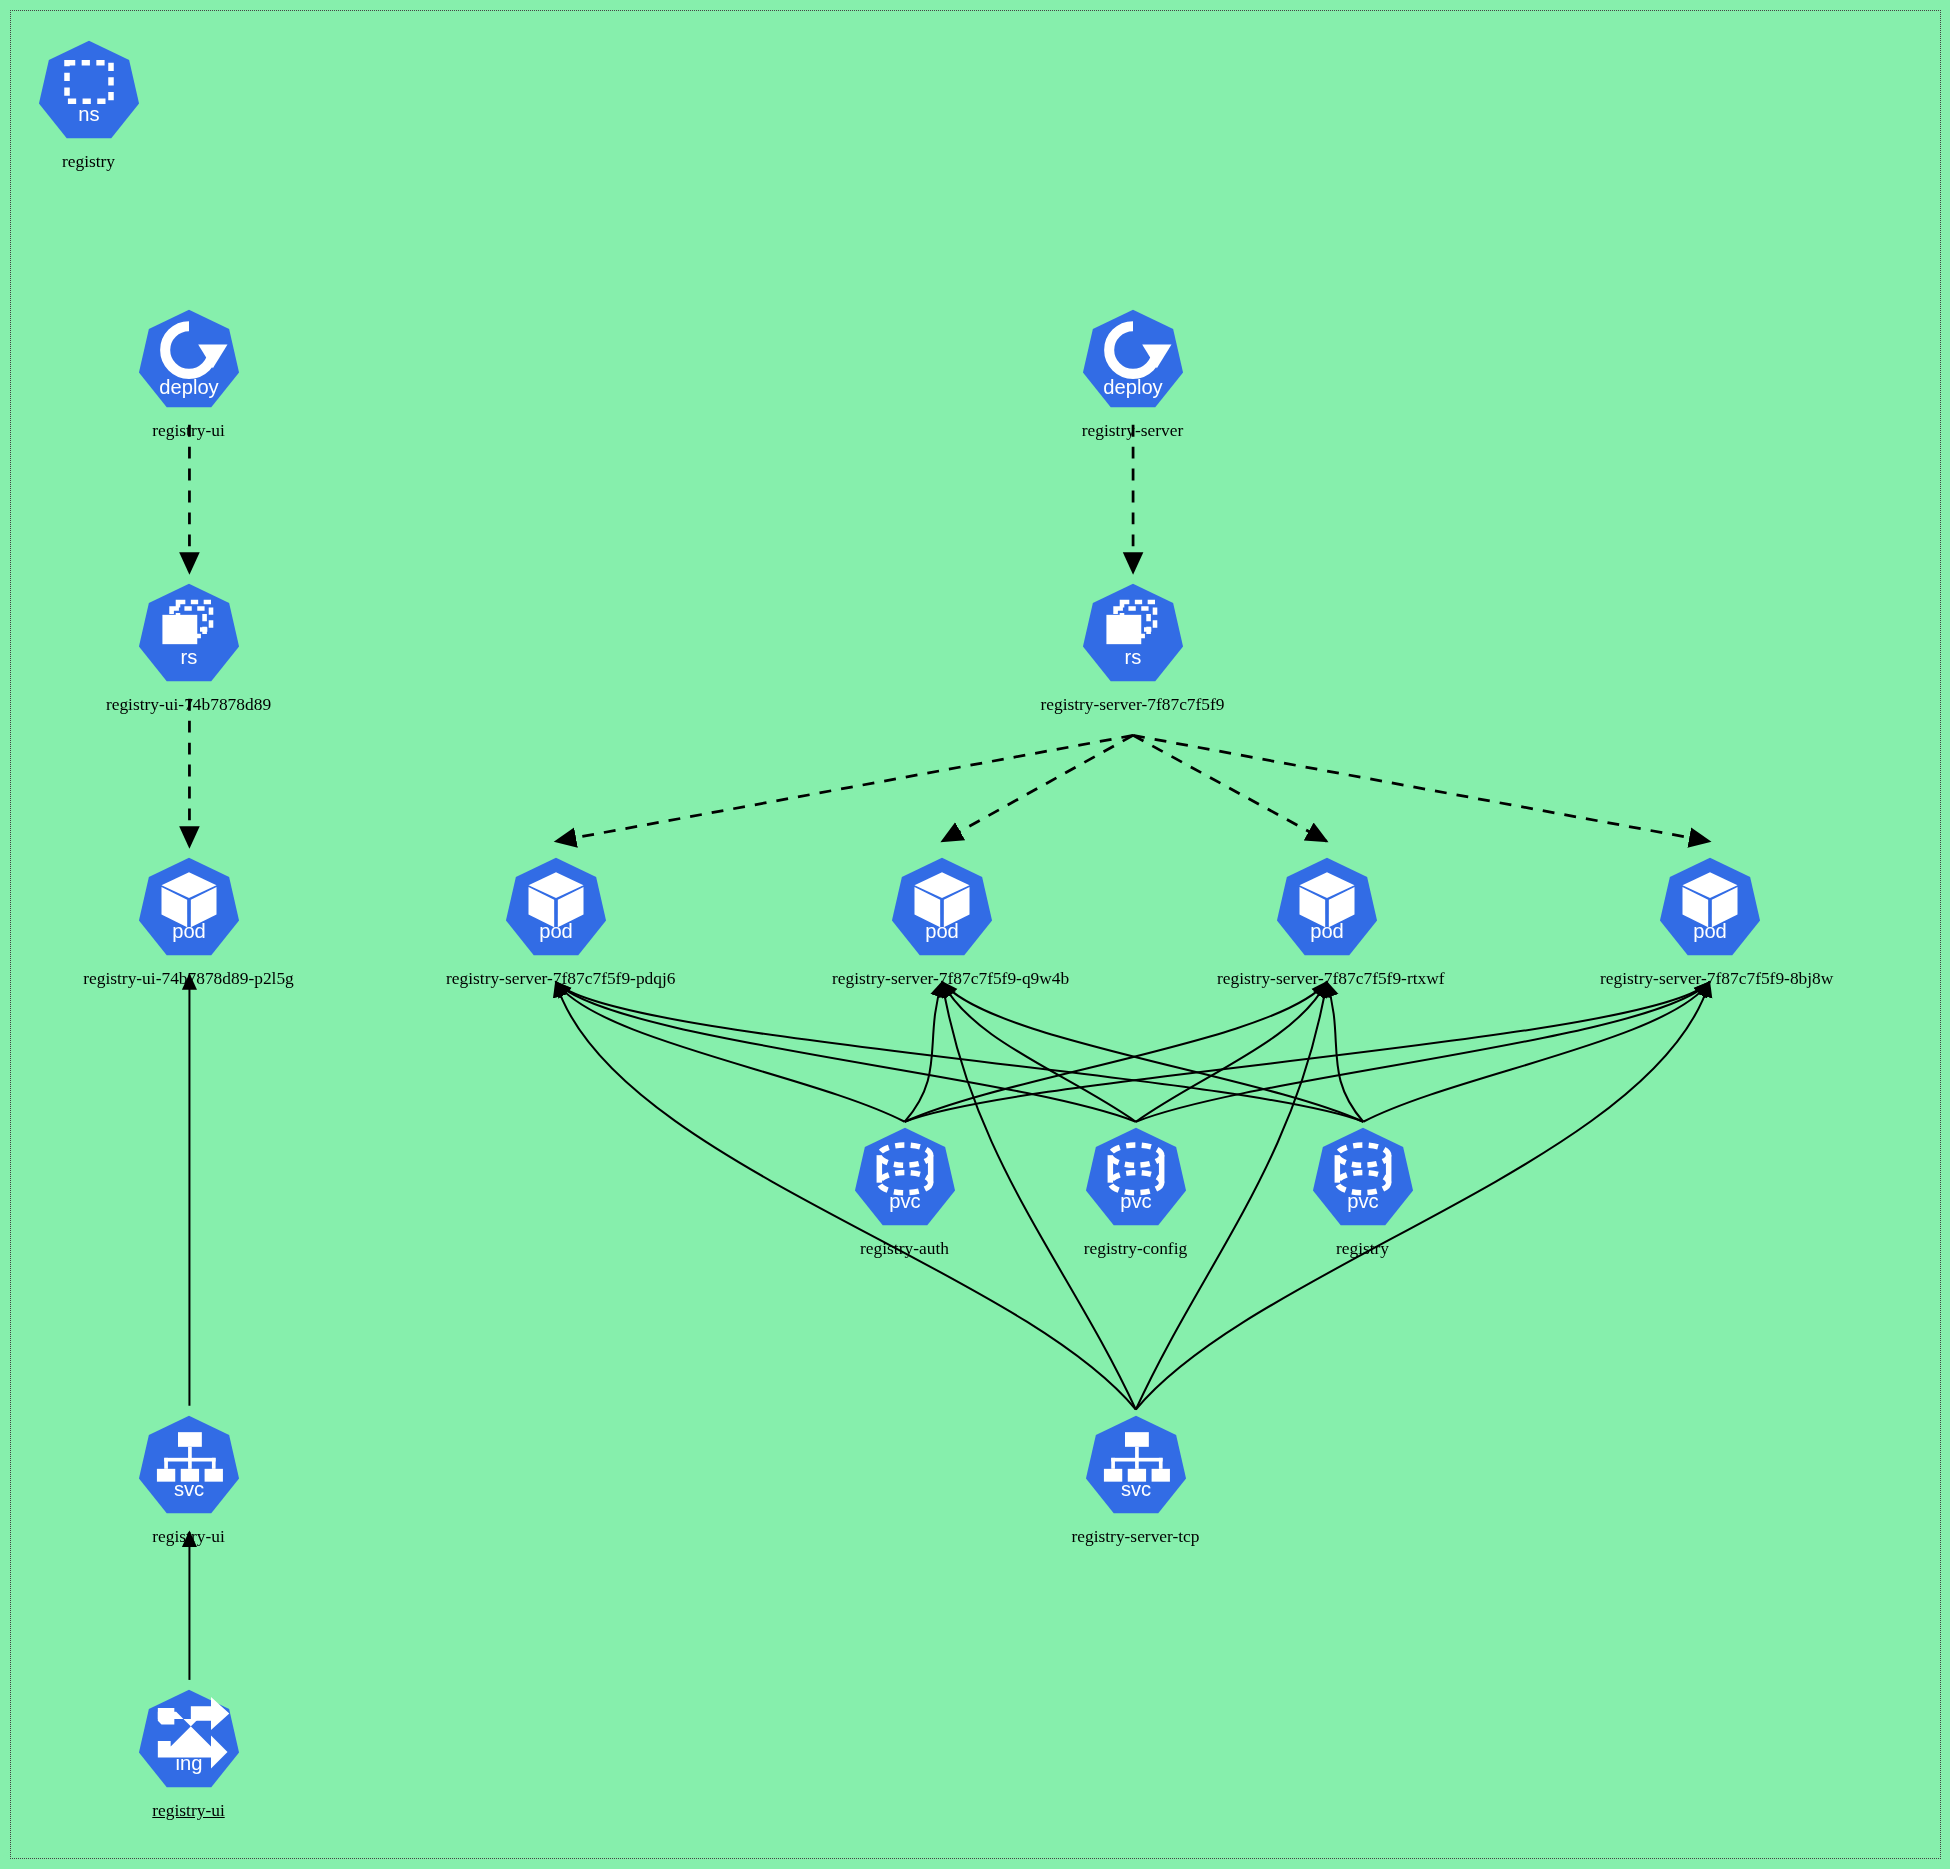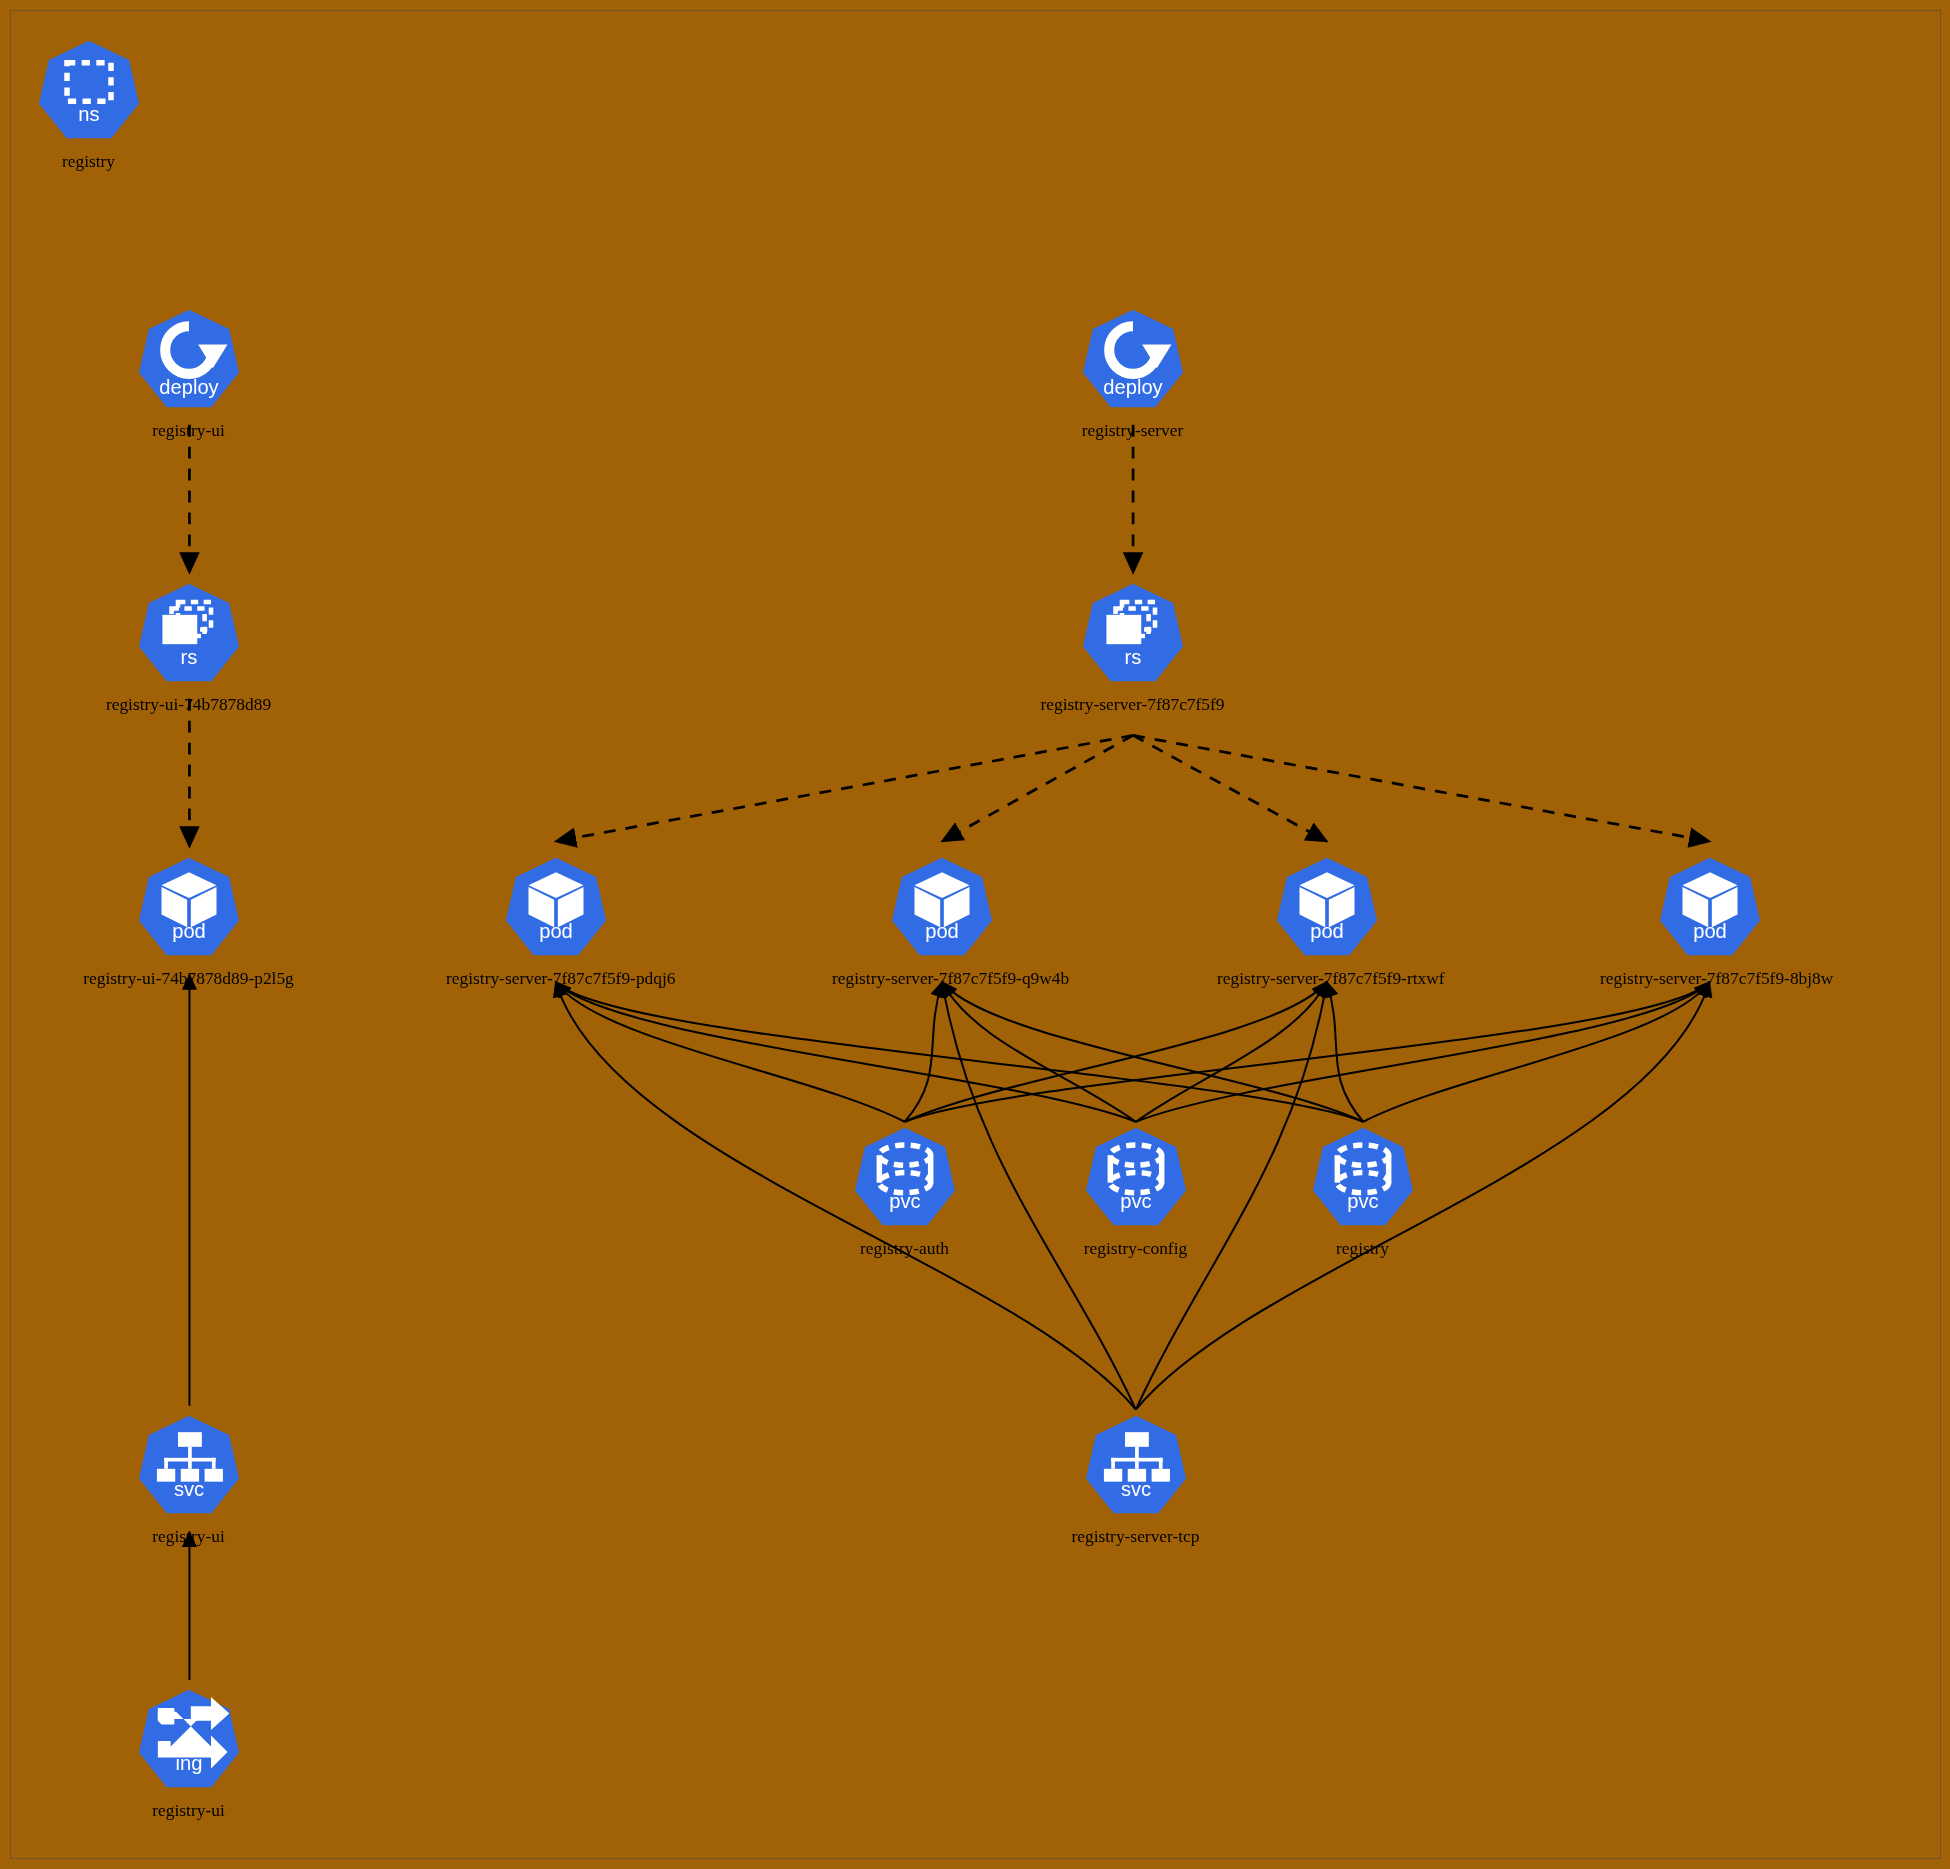--- a/index.html
+++ b/index.html
@@ -8,21 +8,21 @@
     padding: 0;
     background: #ffffff;
   }
   body {
     font-family: "Liberation Serif", serif;
   }
   #canvas {
     position: relative;
     width: 1951px;
     height: 1869px;
-    background: #a16207;
+    background: #86efac;
     box-sizing: border-box;
   }
   #frame {
     position: absolute;
     left: 10px;
     top: 10px;
     width: 1931px;
     height: 1849px;
     border: 1.8px dotted #444444;
     box-sizing: border-box;
@@ -162,21 +162,21 @@
             <rect x="59" y="50" width="4" height="12" fill="#fff"></rect>
             <rect x="85" y="50" width="4" height="12" fill="#fff"></rect>
             <rect x="25" y="62" width="20" height="14" fill="#fff"></rect>
             <rect x="51" y="62" width="20" height="14" fill="#fff"></rect>
             <rect x="77" y="62" width="20" height="14" fill="#fff"></rect>
             <text class="kind-text" x="60" y="92" text-anchor="middle">svc</text>
           </svg>
         </div>
         <div class="node-label">registry-ui</div>
       </div>
-      <div class="node" style="left: 189px; top: 1686px;">
+      <div class="node" style="left: 189px; top: 1686px; text-decoration: underline;">
         <div class="glyph-wrap">
           <svg class="k8s-badge" viewBox="0 0 120 120" xmlns="http://www.w3.org/2000/svg">
             <polygon points="60.00,4.00 103.78,25.08 114.60,72.46 84.30,110.45 35.70,110.45 5.40,72.46 16.22,25.08" fill="#326ce5"></polygon>
             <path d="M26 28 L46 28 L84 66 L84 54 L102 72 L84 90 L84 78 L40 78 L26 78 L26 60 L40 60 L40 66 L70 36 L46 36 L26 36 Z" fill="#fff"></path>
             <path d="M26 24 L44 24 L44 42 L30 42 L26 38 Z" fill="#fff"></path>
             <path d="M62 22 L84 22 L84 12 L104 30 L84 48 L84 38 L62 38 Z" fill="#fff"></path>
             <text class="kind-text" x="60" y="92" text-anchor="middle">ing</text>
           </svg>
         </div>
         <div class="node-label">registry-ui</div>

